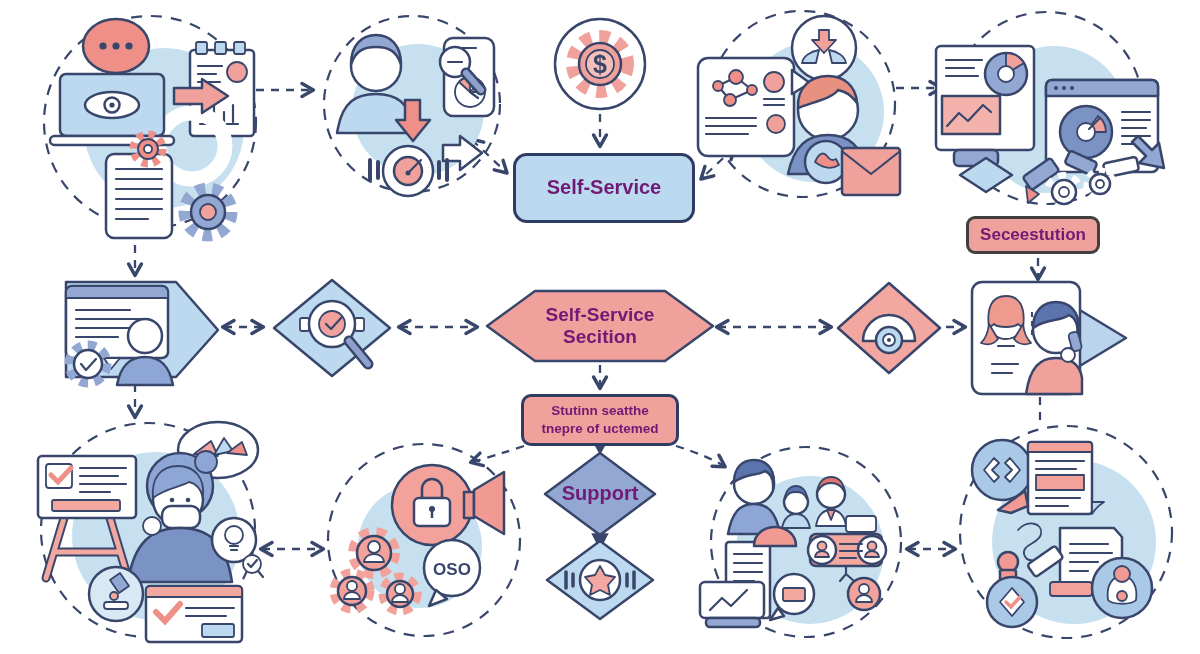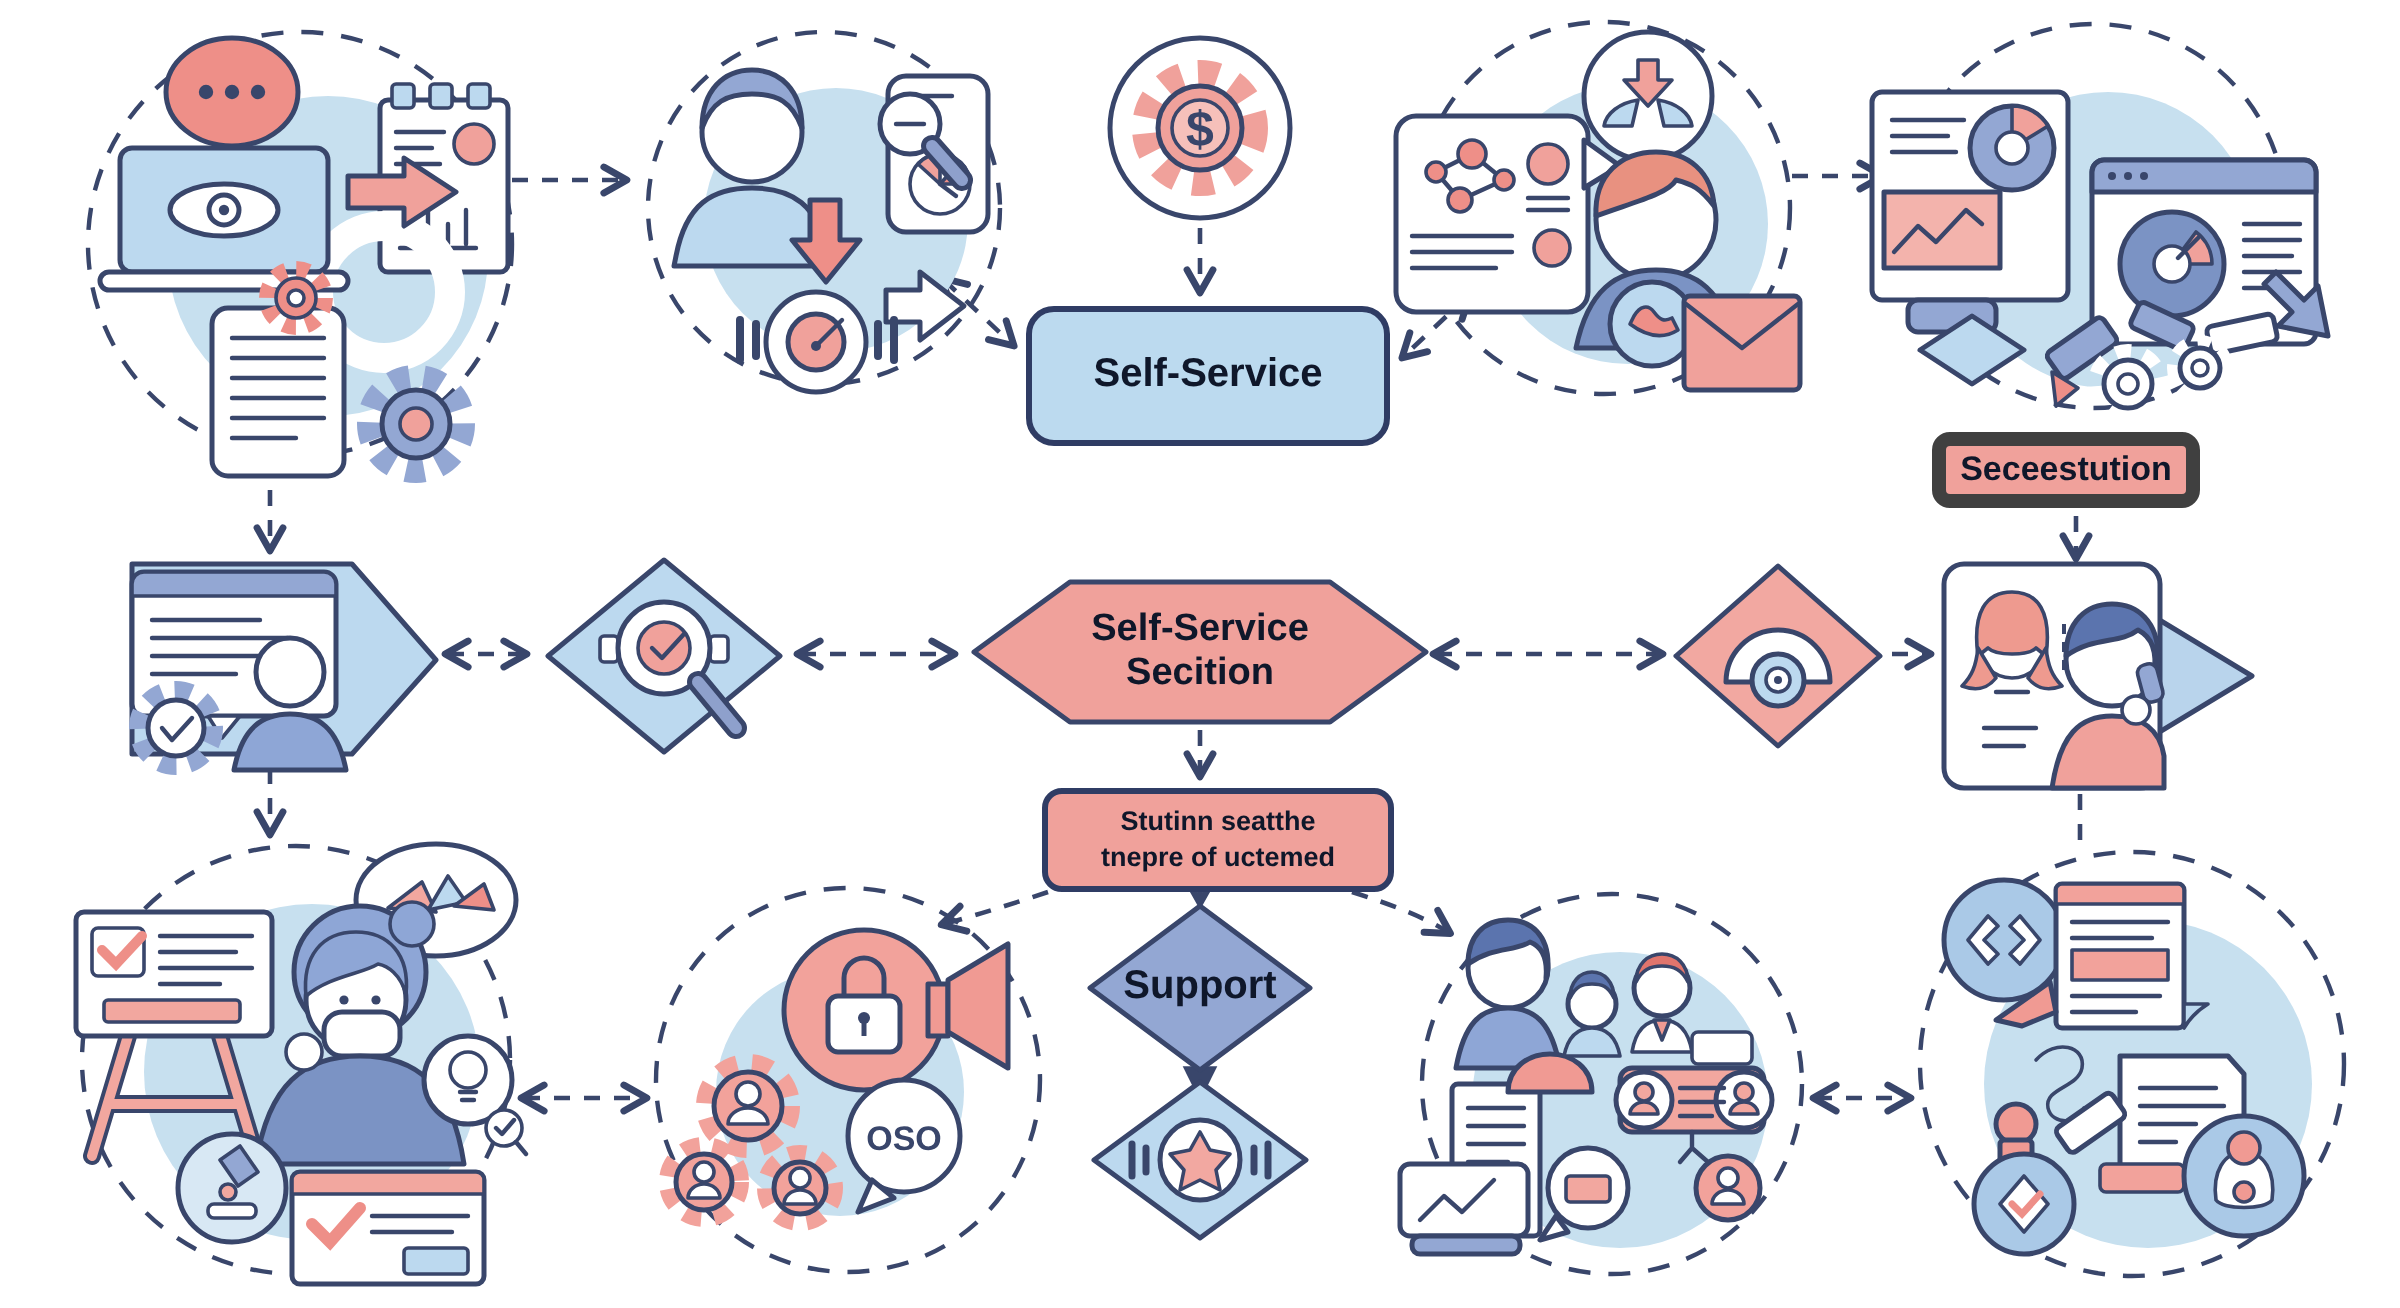--- a/index.html
+++ b/index.html
@@ -17,21 +17,21 @@
   .pb{fill:#bcd9ef}
   .mb{fill:#93a7d3}
   .ln{fill:none;stroke:#39466b;stroke-width:2.2;stroke-linecap:round;stroke-linejoin:round}
   .dc{fill:none;stroke:#39466b;stroke-width:2.2;stroke-dasharray:11 9}
   .blob{fill:#c7e0ef}
   .teeth{fill:none;stroke-linecap:butt}
   .con{stroke:#39466b;stroke-width:2.3;stroke-dasharray:8 7;fill:none}
   .consolid{stroke:#39466b;stroke-width:3.2;fill:none}
   
   .node{position:absolute;display:flex;flex-direction:column;align-items:center;justify-content:center;
-        font-weight:bold;color:#0f172a;text-align:center;box-sizing:border-box;line-height:1.18}
+        font-weight:bold;color:#701a75;text-align:center;box-sizing:border-box;line-height:1.18}
 </style>
 </head>
 <body>
 
 <div class="stage">
 
   <svg class="ill" style="left:0;top:0" width="1200" height="654" viewBox="0 0 1200 654">
     <defs>
       <marker id="ah" viewBox="0 0 12 12" refX="9" refY="6" markerWidth="7.5" markerHeight="7.5" orient="auto-start-reverse">
         <path d="M2 1.5L10 6L2 10.5" fill="none" stroke="#39466b" stroke-width="2.4" stroke-linecap="round" stroke-linejoin="round"></path>
@@ -219,21 +219,21 @@
           <circle class="w o t" cx="136" cy="184" r="5"></circle>
       </g>
       <g>
         <circle class="teeth" cx="172" cy="176" r="12" stroke="#ffffff" stroke-width="9" stroke-dasharray="6 5"></circle>
         <circle class="w o" cx="172" cy="176" r="10"></circle>
           <circle class="w o t" cx="172" cy="176" r="4"></circle>
       </g>
     </g>
   </svg>
 
-  <div class="node" style="left:966px;top:216px;width:134px;height:38px;background:#f0a19b;border:7px solid #404040;border-radius:9px;font-size:17px">
+  <div class="node" style="left:966px;top:216px;width:134px;height:38px;background:#f0a19b;border:3px solid #404040;border-radius:9px;font-size:17px">
     <span>Seceestution</span>
   </div>
 
   <div class="node" style="left:513px;top:153px;width:182px;height:70px;background:#bcdaef;border:3px solid #2f3c64;border-radius:14px;font-size:20px">
     <span>Self-Service</span>
   </div>
 
   <svg class="ill" style="left:42px;top:272px" width="178" height="116" viewBox="0 0 178 116">
     <path class="o" fill="#bcd9ef" d="M24 10h110l42 48-42 47H24z"></path>
     <g>
@@ -292,21 +292,21 @@
     <path d="M70 36v26" stroke="#39466b" stroke-width="2" stroke-dasharray="5 4" fill="none"></path>
     <g>
       <circle class="w o" cx="94" cy="54" r="23"></circle>
       <path class="o" fill="#5b74ae" d="M71 52c0-17 10-26 23-26s23 9 23 26c0 3 0 6-2 9 2-13-2-19-8-22-9 7-22 3-36 13z"></path>
       <path class="o" fill="#f0a19b" d="M64 118c4-27 14-36 30-36 15 0 24 7 26 20v16z"></path>
       <rect class="mb o t" x="108" y="56" width="10" height="19" rx="4" transform="rotate(-15 113 65)"></rect>
       <circle class="w o t" cx="106" cy="79" r="7"></circle>
     </g>
   </svg>
 
-  <div class="node" style="left:521px;top:394px;width:176px;height:52px;background:#f0a19b;border:3px solid #2f3c64;border-radius:10px;font-size:13.5px;line-height:1.3">
+  <div class="node" style="left:521px;top:394px;width:158px;height:52px;background:#f0a19b;border:3px solid #2f3c64;border-radius:10px;font-size:13.5px;line-height:1.3">
     <span>Stutinn seatthe</span>
     <span>tnepre of uctemed</span>
   </div>
 
   <svg class="ill" style="left:541px;top:449px" width="118" height="90" viewBox="0 0 118 90">
     <polygon class="o" fill="#93a7d3" stroke-width="2.8" points="59,4 114,45 59,86 4,45"></polygon>
   </svg>
   <div class="node" style="left:541px;top:449px;width:118px;height:90px;font-size:20px">
     <span>Support</span>
   </div>

